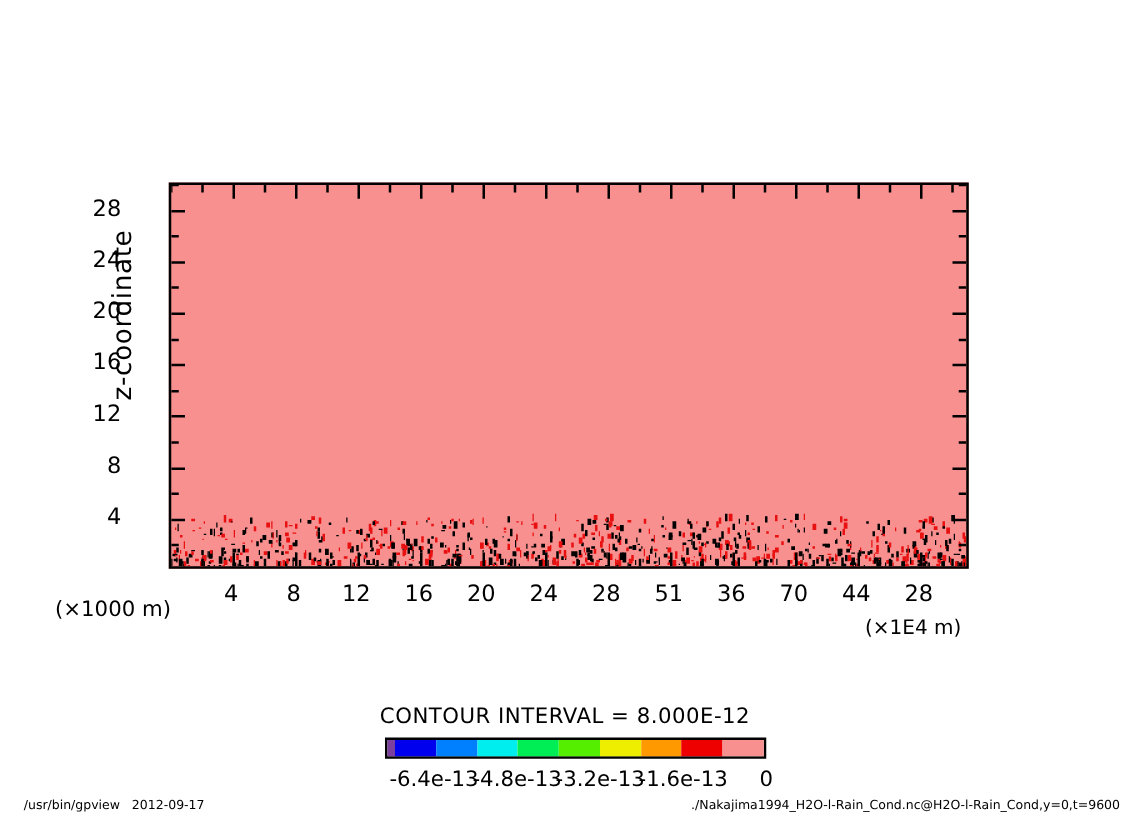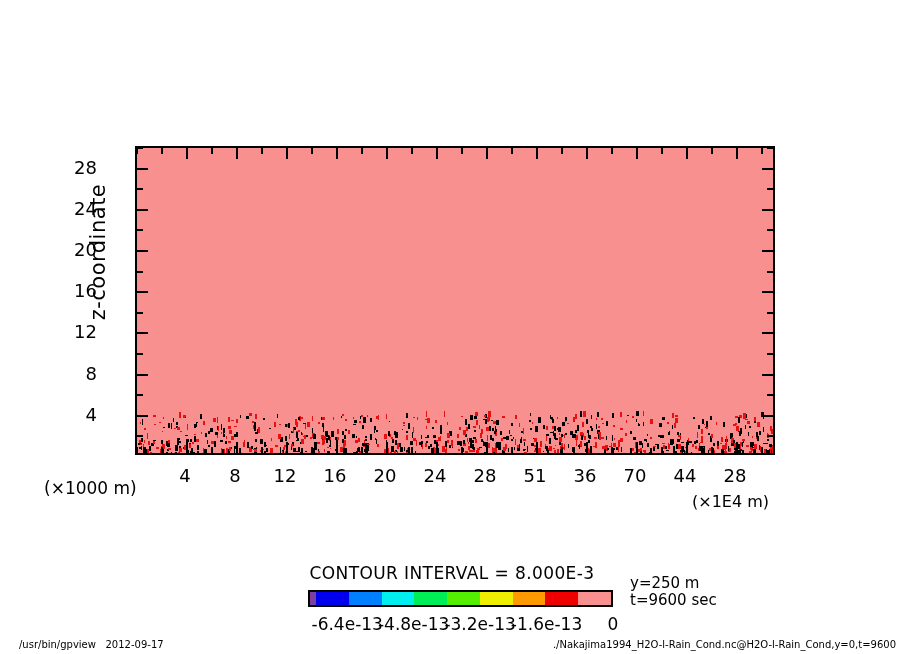--- a/index.html
+++ b/index.html
@@ -1091,40 +1091,38 @@
       <div class="lab" style="left: 300px;">24</div>
       <div class="lab" style="left: 350px;">28</div>
       <div class="lab" style="left: 400px;">51</div>
       <div class="lab" style="left: 450px;">36</div>
       <div class="lab" style="left: 500px;">70</div>
       <div class="lab" style="left: 550px;">44</div>
       <div class="lab" style="left: 600px;">28</div>
     </div>
   <div class="unit-right">(×1E4 m)</div>
 
-  <div class="cb-caption">CONTOUR INTERVAL = 8.000E-3</div>
+  <div class="cb-caption">CONTOUR INTERVAL = 8.000E-12</div>
   <div class="colorbar" id="colorbar">
       <i class="sliver" style="background: rgb(123, 63, 158);"></i>
       <i style="background: rgb(0, 0, 238);"></i>
       <i style="background: rgb(0, 128, 255);"></i>
       <i style="background: rgb(0, 238, 238);"></i>
       <i style="background: rgb(0, 238, 85);"></i>
       <i style="background: rgb(85, 238, 0);"></i>
       <i style="background: rgb(238, 238, 0);"></i>
       <i style="background: rgb(255, 153, 0);"></i>
       <i style="background: rgb(238, 0, 0);"></i>
       <i style="background: rgb(248, 144, 144);"></i>
     </div>
   <div class="cb-ticks" id="cbticks">
       <div class="lab" style="left: 39.2222px;">-6.4e-13</div>
       <div class="lab" style="left: 105.667px;">-4.8e-13</div>
       <div class="lab" style="left: 172.111px;">-3.2e-13</div>
       <div class="lab" style="left: 238.556px;">-1.6e-13</div>
       <div class="lab" style="left: 305px;">0</div>
     </div>
 
-  <div class="side-ann"><span>y=250 m</span>
-<span>t=9600 sec</span></div>
 
   <div class="foot-left">/usr/bin/gpview   2012-09-17</div>
   <div class="foot-right">./Nakajima1994_H2O-l-Rain_Cond.nc@H2O-l-Rain_Cond,y=0,t=9600</div>
 
 </div>
 
 </body></html>

